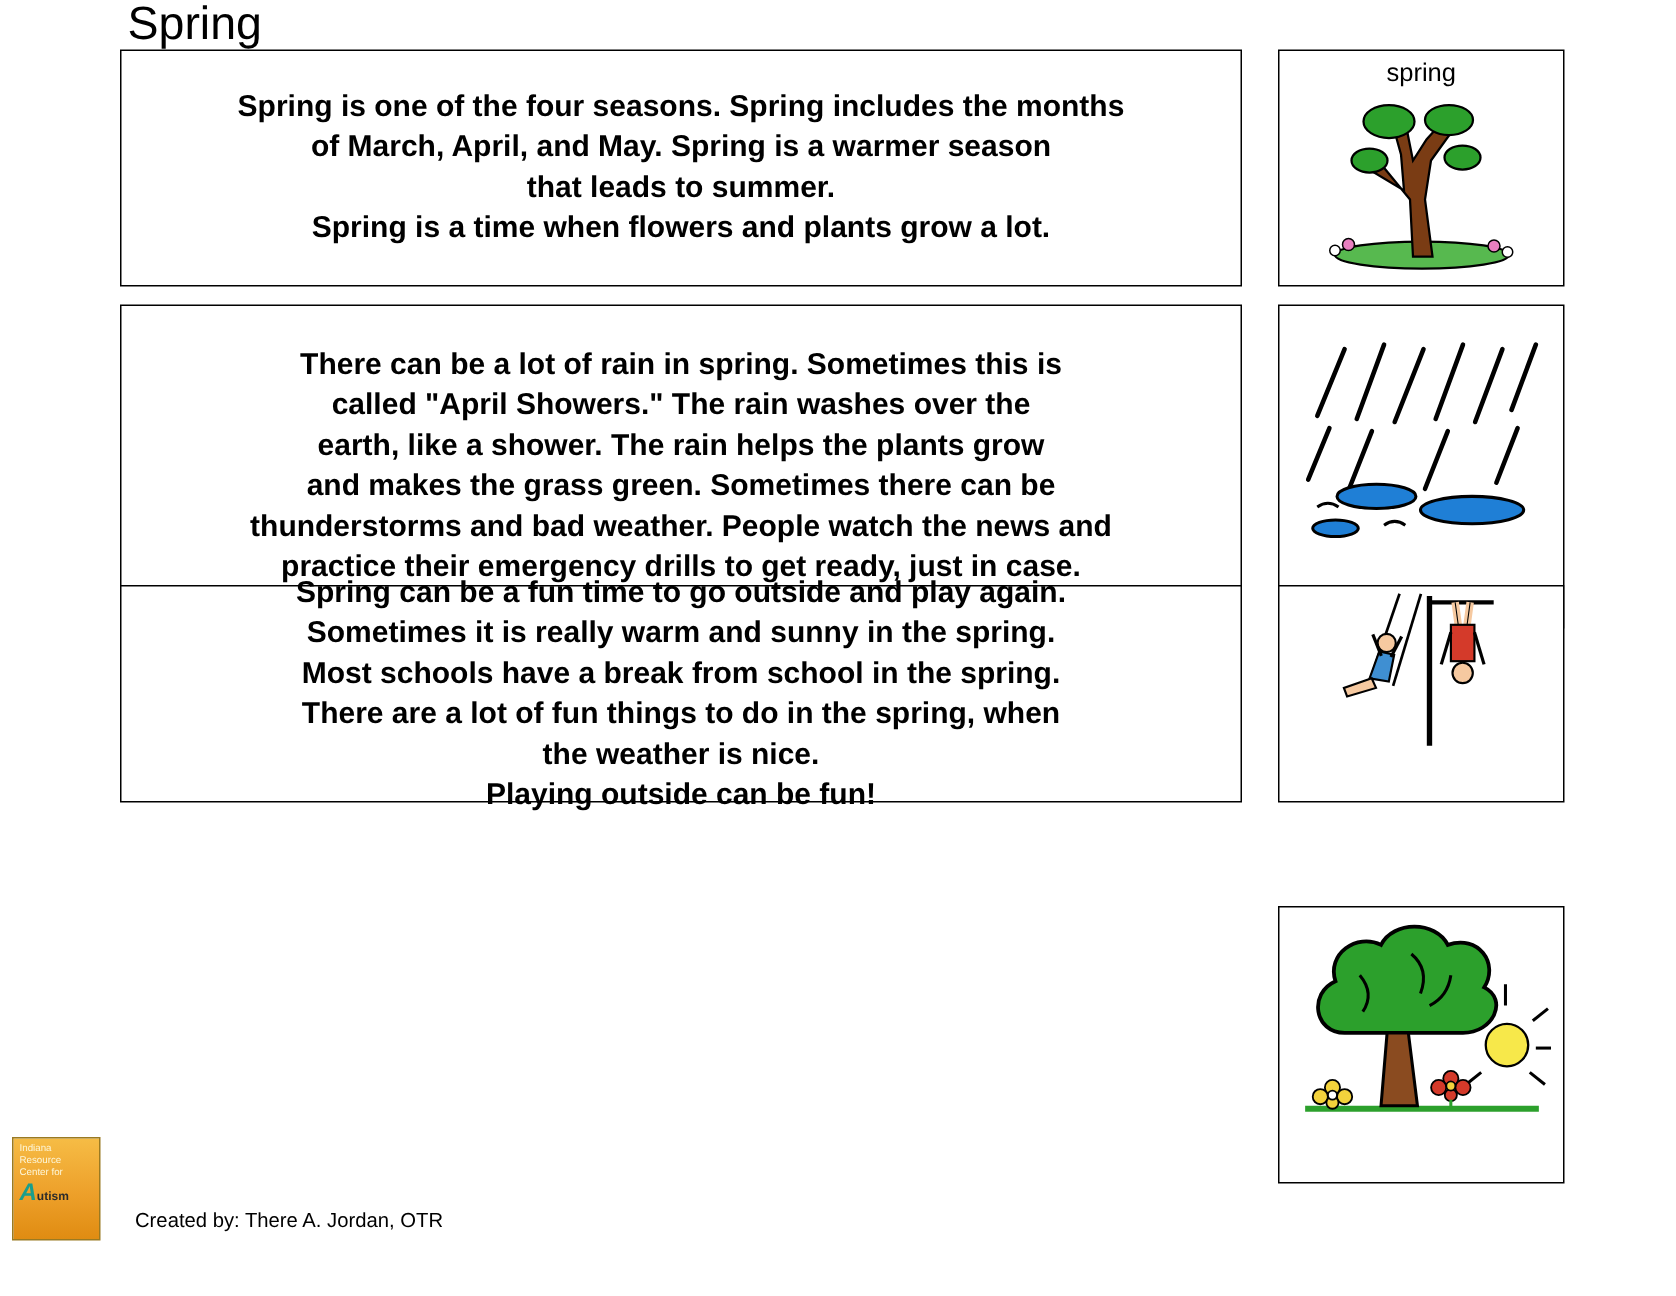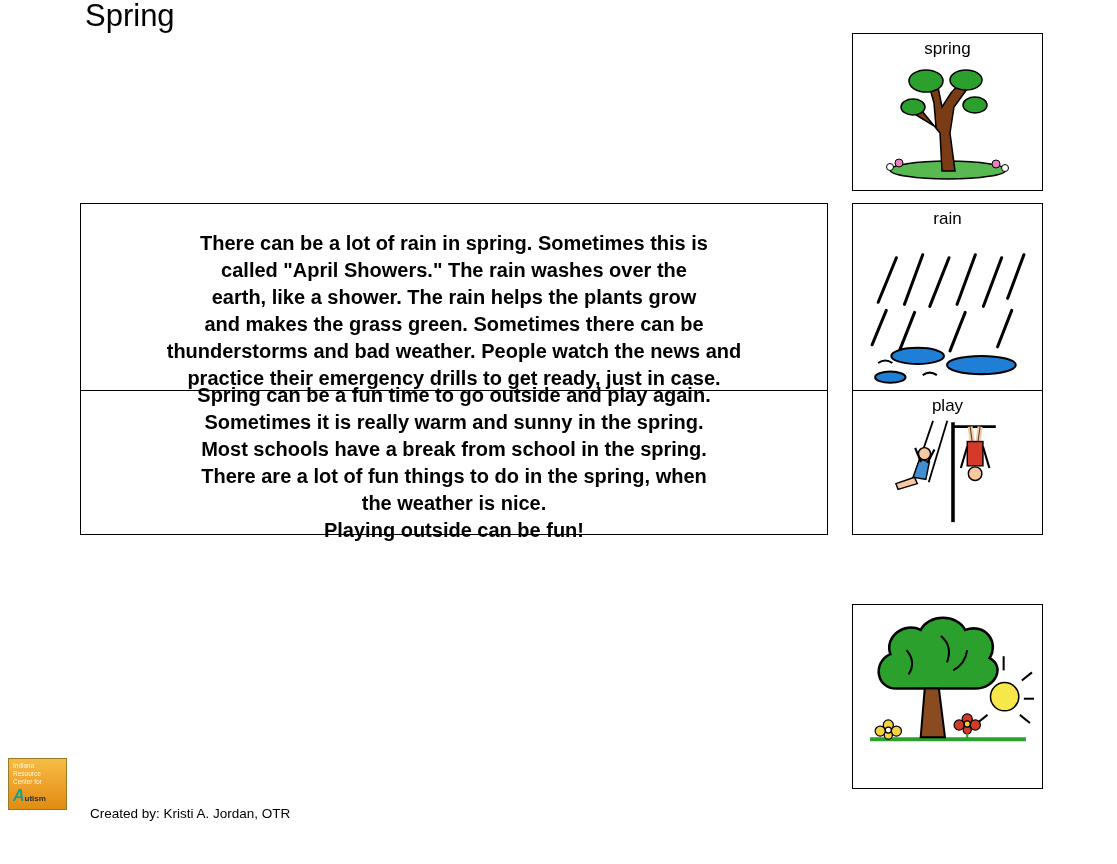--- a/index.html
+++ b/index.html
@@ -40,37 +40,43 @@
   .picbox svg {
     display:block; margin:2px auto 2px;
     width:172px; height:calc(100% - 36px);
   }
   .credit {
     position:absolute; left:90px; top:806px;
     font-size:13.5px; font-weight:normal;
   }
   .logo {
     position:absolute; left:8px; top:758px;
-    width:59px; height:52px;
+    width:59px; height:69px;
     background:linear-gradient(180deg,#f6bc45 0%, #eda02a 55%, #e08c12 100%);
     border:1px solid #9a7a22;
     font-size:6.5px; color:#fdf6d8;
     padding:3px 2px 1px 4px; line-height:8px;
     overflow:hidden;
   }
   .logo .autism-line { margin-top:6px; color:#1c8a8a; }
   .logo .autism-a { font-size:16px; font-style:italic; font-weight:bold; color:#199e8c; }
   .logo .autism-rest { font-size:8px; color:#2b2b2b; font-weight:bold; }
 </style>
 </head>
 <body>
 
 <div class="page-title">Spring</div>
 
 <div class="row" style="top:33px;height:158px">
+  <div class="textbox">
+    <div class="txt">Spring is one of the four seasons.  Spring includes the months
+of March, April, and May.  Spring is a warmer season
+that leads to summer.
+Spring is a time when flowers and plants grow a lot.</div>
+  </div>
   <div class="picbox">
     <div class="pic-label">spring</div>
     <svg viewBox="0 0 170 120" preserveAspectRatio="xMidYMid meet">
       <ellipse cx="85" cy="109" rx="58" ry="9" fill="#57b94f" stroke="#000" stroke-width="1.5"></ellipse>
       <path d="M79 110 L77 72 L59 50 L53 54 L73 66 L71 42 L66 24 L74 21 L79 46 L88 32 L97 22 L104 28 L91 46 L87 72 L92 110 Z" fill="#7a3c14" stroke="#000" stroke-width="1.5"></path>
       <ellipse cx="63" cy="20" rx="17" ry="11" fill="#2ca02c" stroke="#000" stroke-width="1.5"></ellipse>
       <ellipse cx="103" cy="19" rx="16" ry="10" fill="#2ca02c" stroke="#000" stroke-width="1.5"></ellipse>
       <ellipse cx="50" cy="46" rx="12" ry="8" fill="#2ca02c" stroke="#000" stroke-width="1.5"></ellipse>
       <ellipse cx="112" cy="44" rx="12" ry="8" fill="#2ca02c" stroke="#000" stroke-width="1.5"></ellipse>
       <circle cx="36" cy="102" r="4" fill="#e87fc0" stroke="#000"></circle>
@@ -84,21 +90,20 @@
 <div class="row" style="top:203px;height:216px">
   <div class="textbox">
     <div class="txt">There can be a lot of rain in spring. Sometimes this is
 called "April Showers."  The rain washes over the
 earth, like a shower.  The rain helps the plants grow
 and makes the grass green. Sometimes there can be
 thunderstorms and bad weather. People watch the news and
 practice their emergency drills to get ready, just in case.</div>
   </div>
   <div class="picbox">
-    <div class="pic-label">rain</div>
     <svg viewBox="0 0 170 135" preserveAspectRatio="xMidYMid meet">
       <g stroke="#000" stroke-width="3" stroke-linecap="round">
         <line x1="34" y1="6" x2="16" y2="50"></line>
         <line x1="60" y1="3" x2="42" y2="52"></line>
         <line x1="86" y1="6" x2="67" y2="54"></line>
         <line x1="112" y1="3" x2="94" y2="52"></line>
         <line x1="138" y1="6" x2="120" y2="54"></line>
         <line x1="160" y1="3" x2="144" y2="46"></line>
         <line x1="24" y1="58" x2="10" y2="92"></line>
         <line x1="52" y1="60" x2="37" y2="98"></line>
@@ -116,21 +121,20 @@
 <div class="row" style="top:390px;height:145px">
   <div class="textbox">
     <div class="txt">Spring can be a fun time to go outside and play again.
 Sometimes it is really warm and sunny in the spring.
 Most schools have a break from school in the spring.
 There are a lot of fun things to do in the spring, when
 the weather is nice.
 Playing outside can be fun!</div>
   </div>
   <div class="picbox">
-    <div class="pic-label">play</div>
     <svg viewBox="0 0 170 150" preserveAspectRatio="xMidYMid meet">
 
       <line x1="92" y1="6" x2="92" y2="146" stroke="#000" stroke-width="5"></line>
       <line x1="92" y1="12" x2="152" y2="12" stroke="#000" stroke-width="4"></line>
 
       <line x1="64" y1="4" x2="36" y2="86" stroke="#000" stroke-width="2.5"></line>
       <line x1="84" y1="4" x2="58" y2="90" stroke="#000" stroke-width="2.5"></line>
 
       <circle cx="52" cy="50" r="8.5" fill="#f6c9a0" stroke="#000" stroke-width="2"></circle>
       <path d="M45 58 L59 61 L54 86 L36 83 Z" fill="#3f8fd2" stroke="#000" stroke-width="2"></path>
@@ -187,13 +191,13 @@
   </div>
 </div>
 
 <div class="logo">
   <div>Indiana</div>
   <div>Resource</div>
   <div>Center for</div>
   <div class="autism-line"><span class="autism-a">A</span><span class="autism-rest">utism</span></div>
 </div>
 
-<div class="credit">Created by: Kristi A. Jordan, OTR</div>
+<div class="credit">Created by: There A. Jordan, OTR</div>
 
 </body></html>

